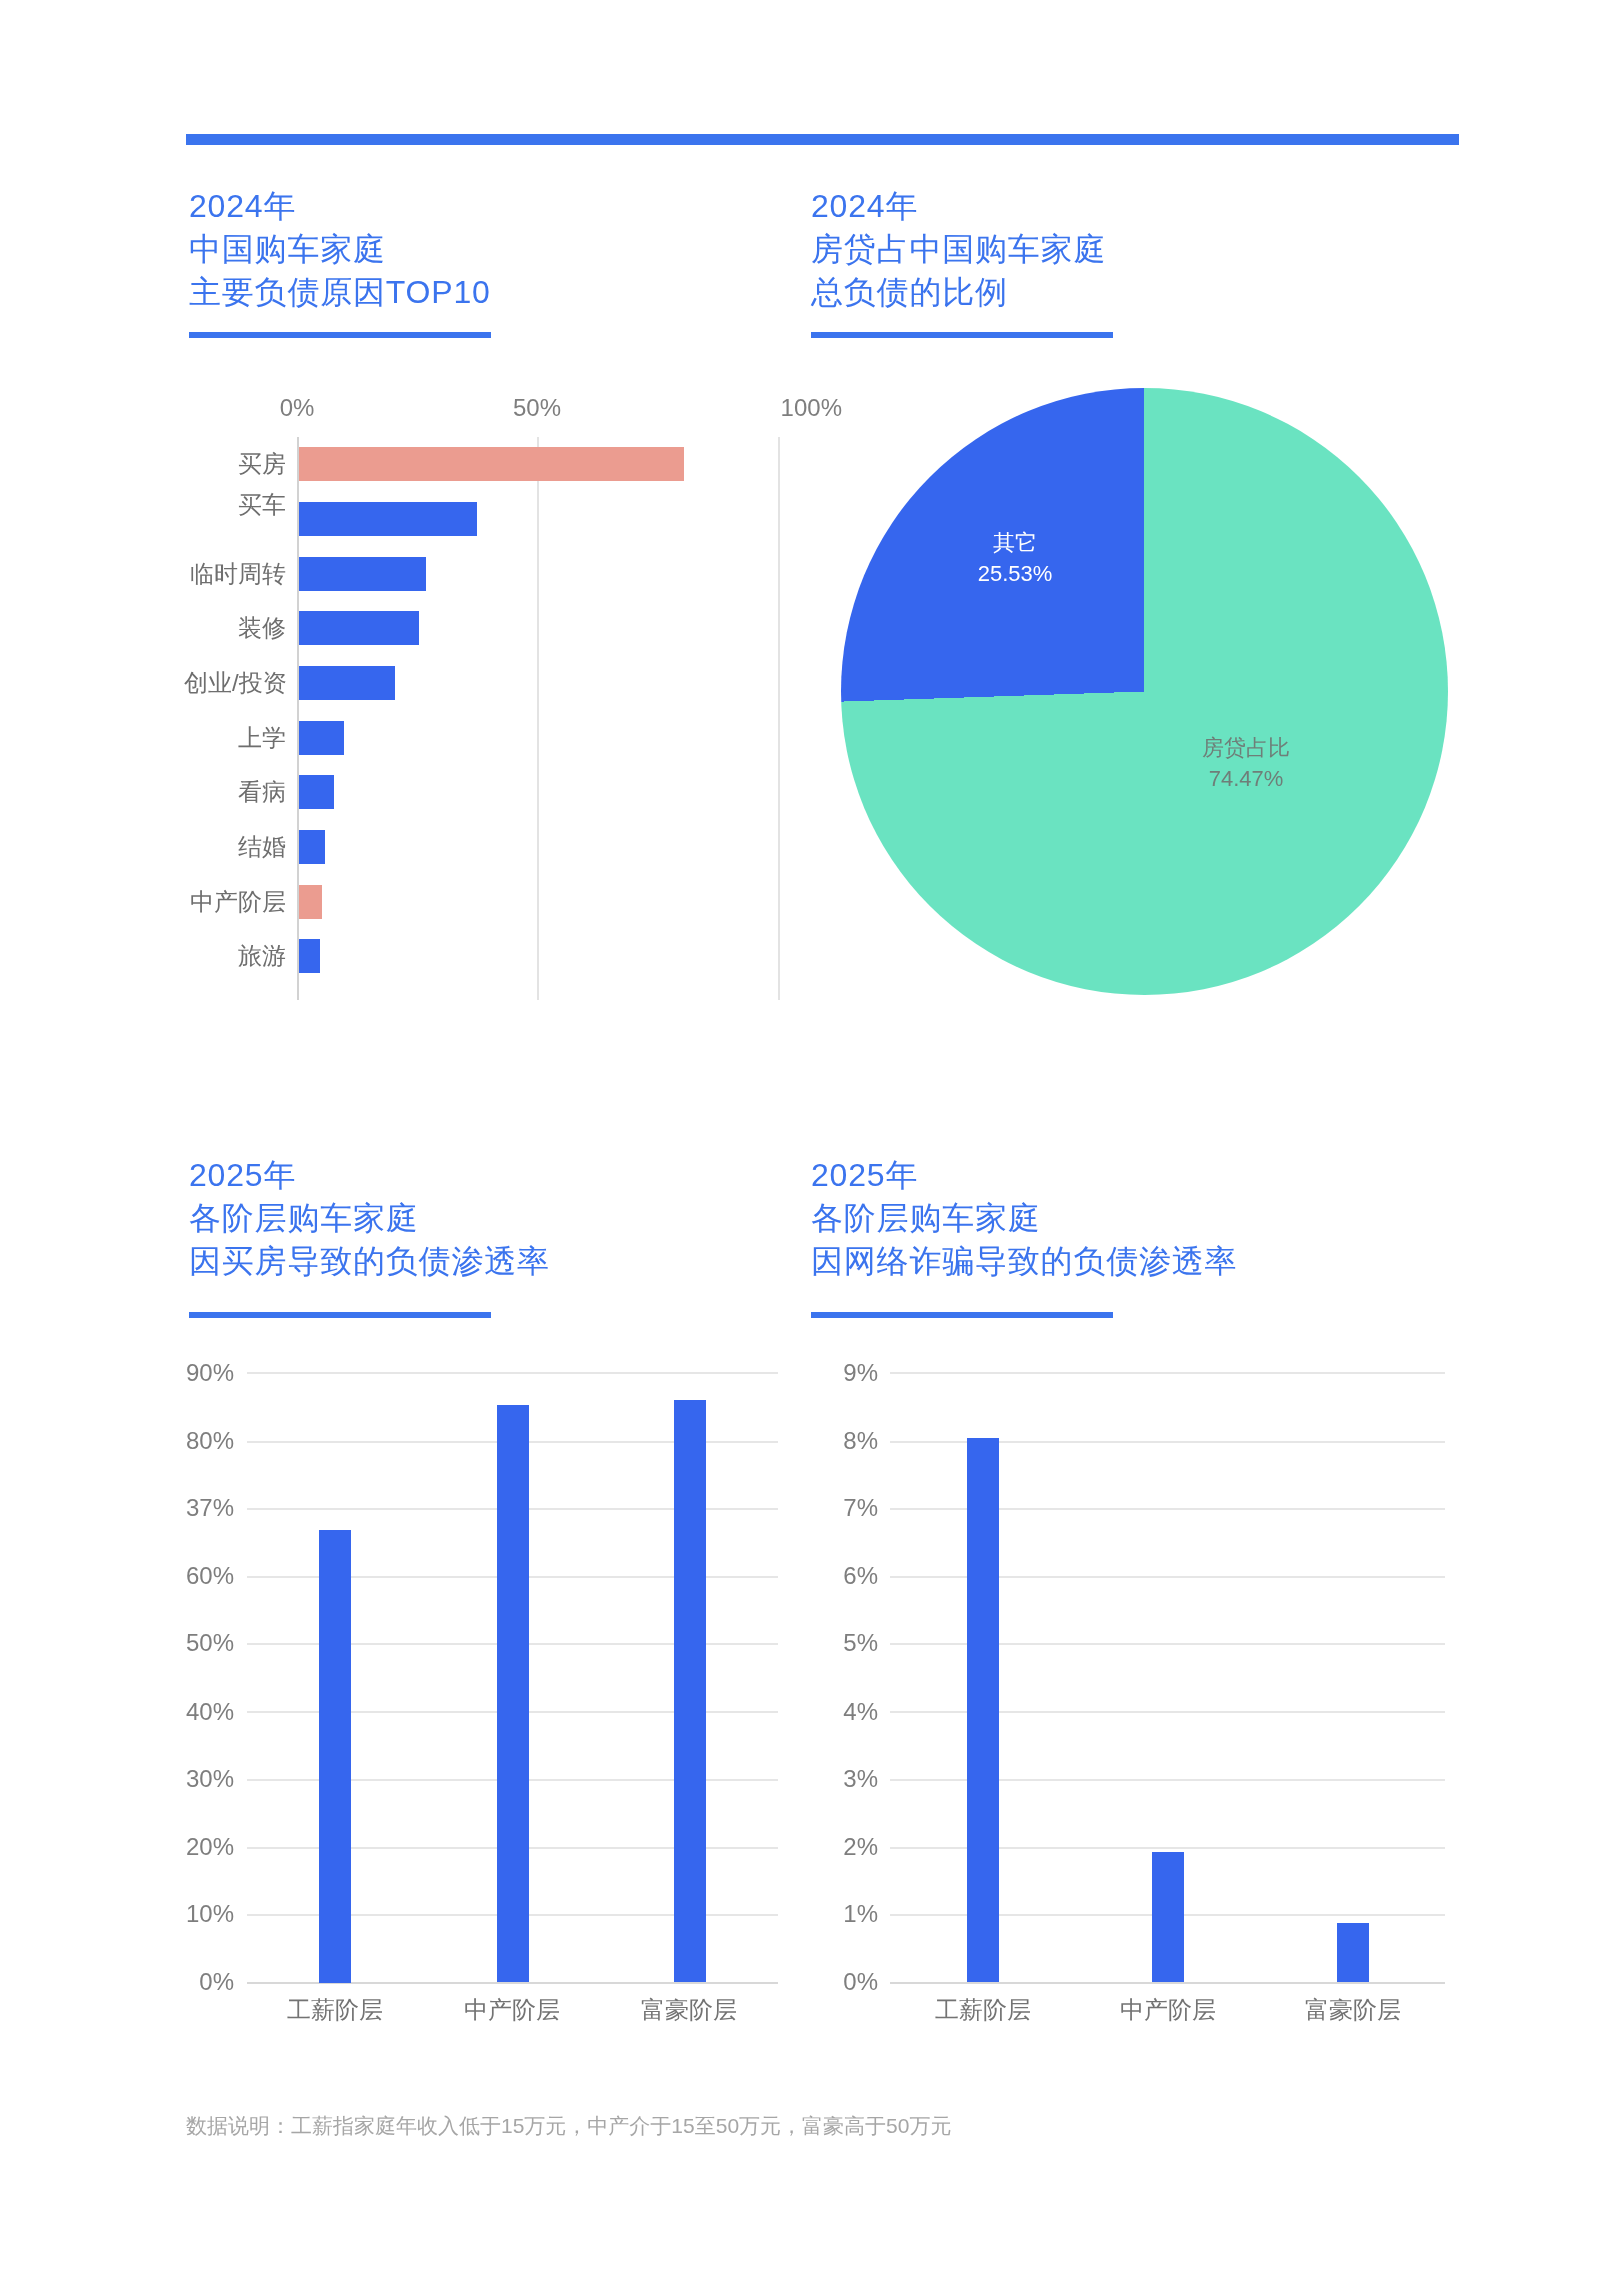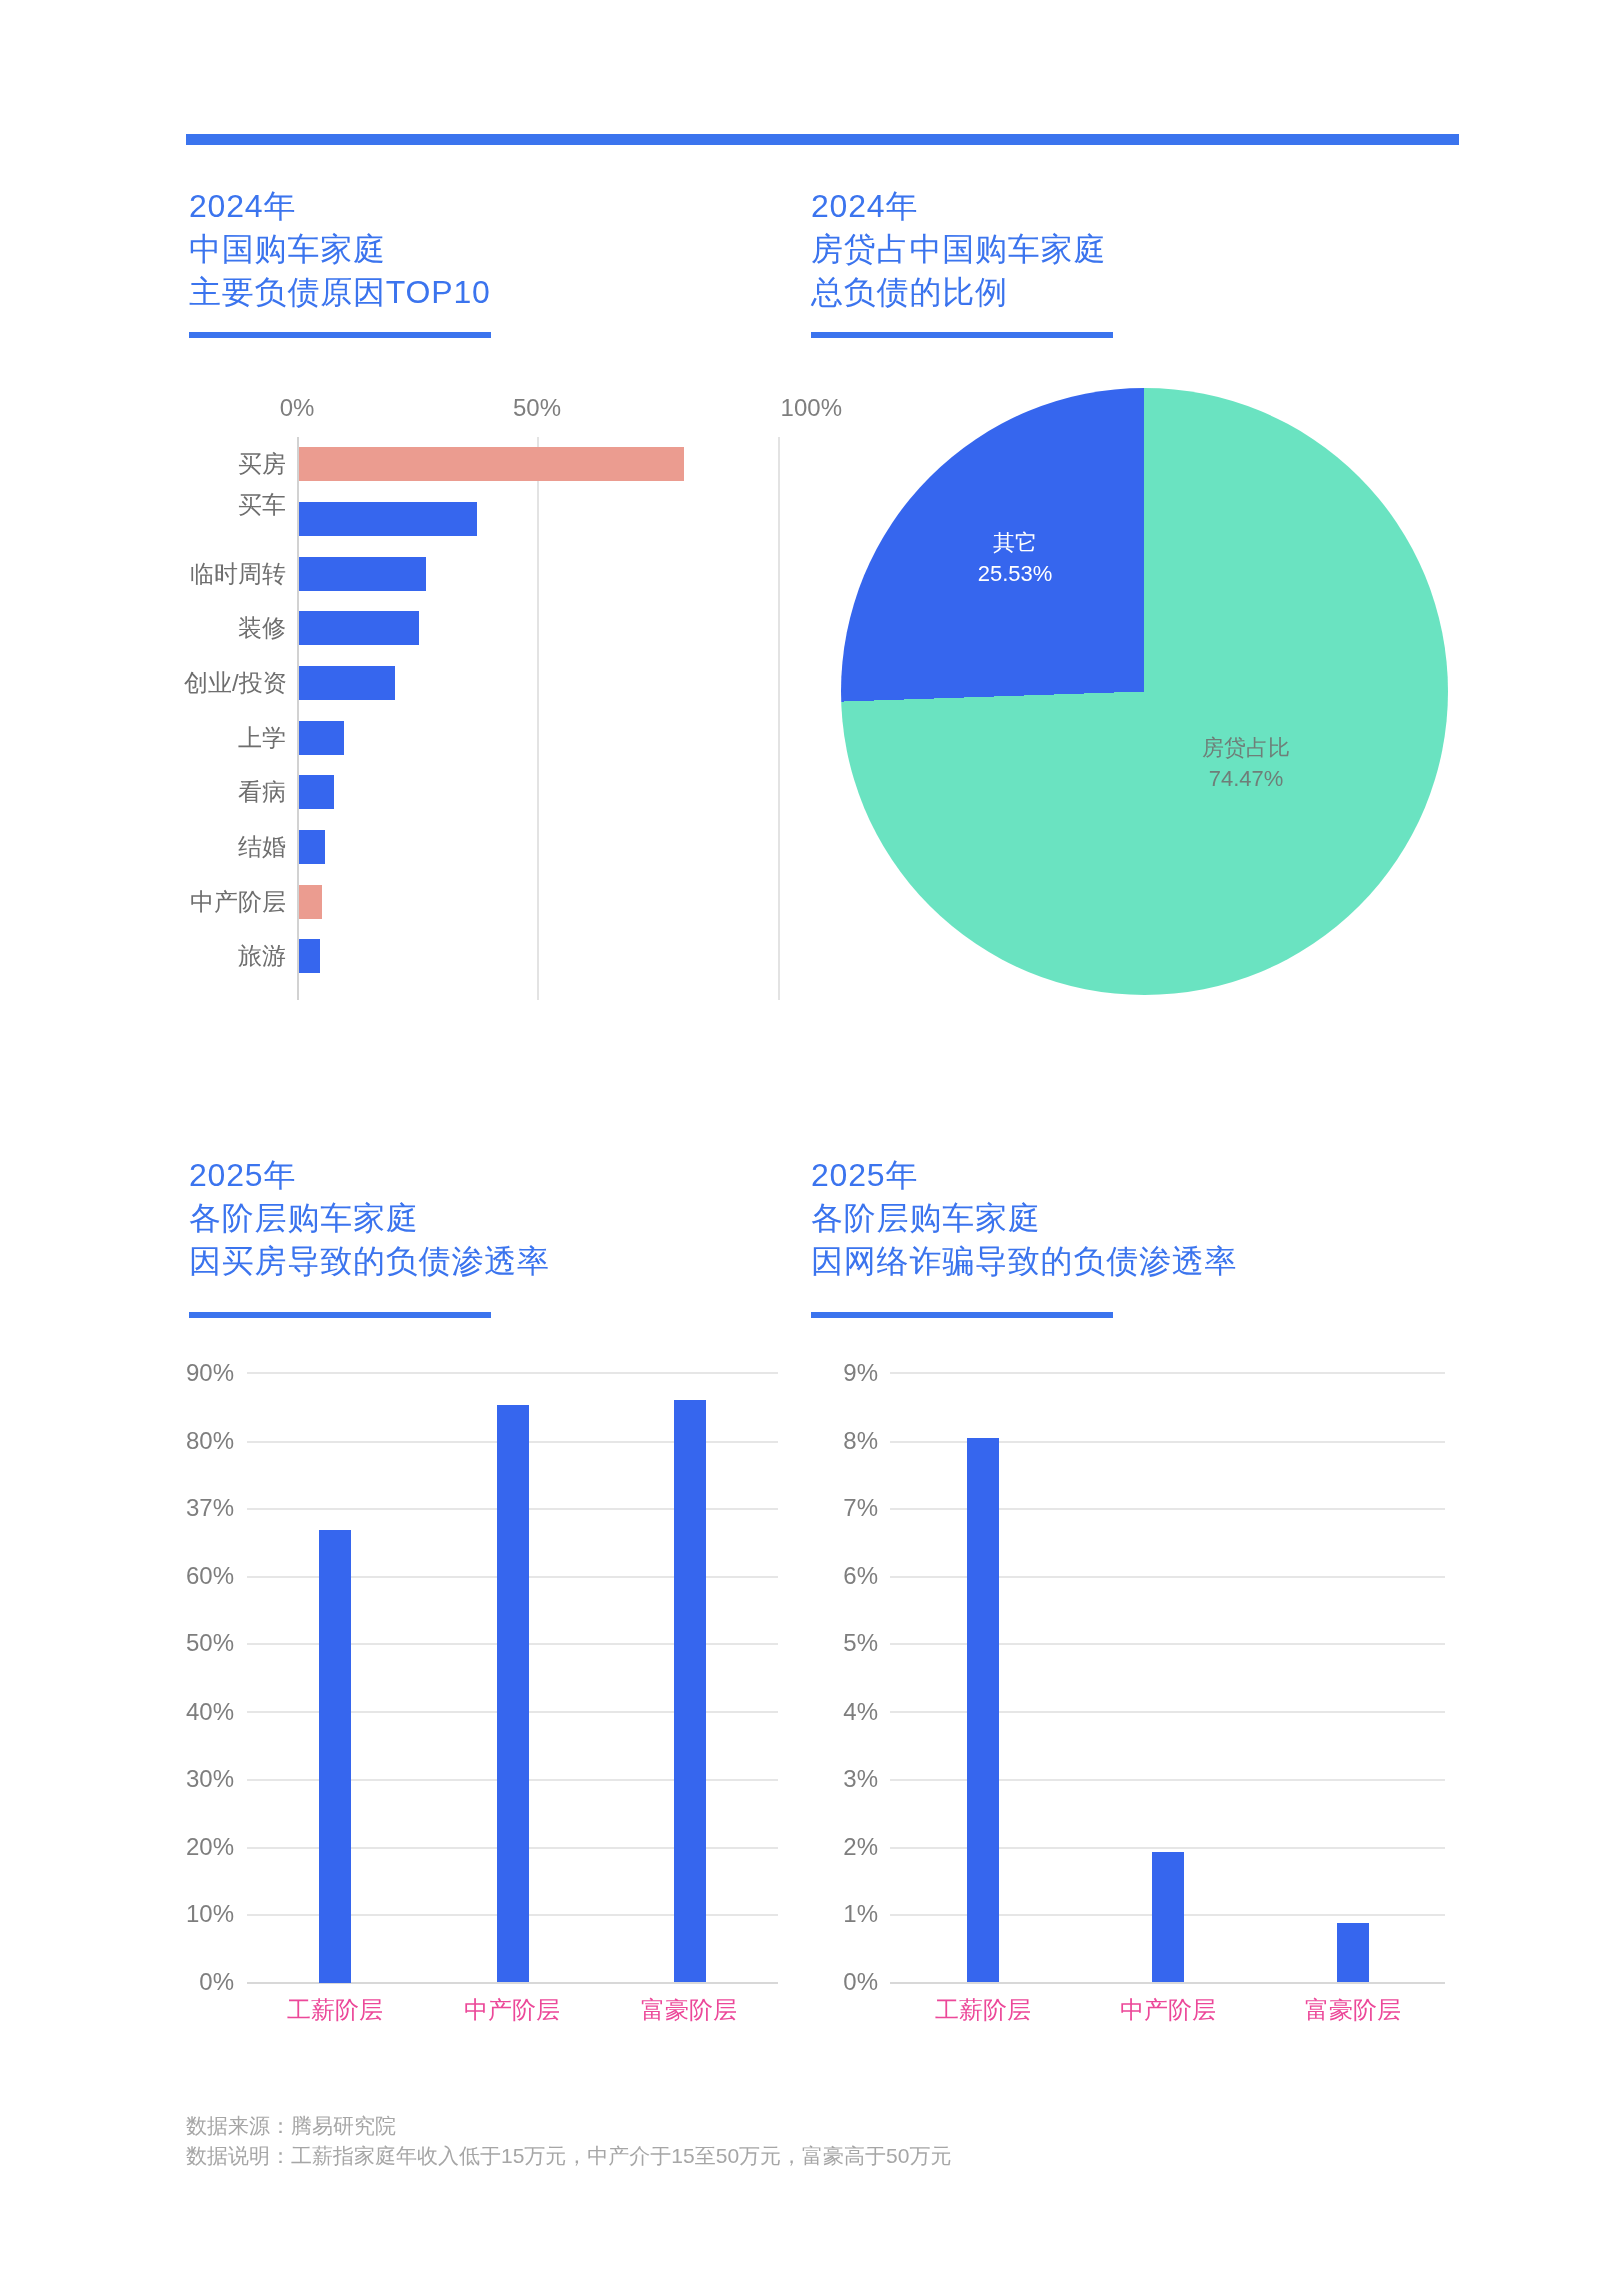--- a/index.html
+++ b/index.html
@@ -8,21 +8,21 @@
   .rule{position:absolute;background:#3B74EE;}
   .sec-title{position:absolute;color:#3B74EE;font-size:32px;line-height:43px;letter-spacing:0.8px;}
   .chart{position:absolute;}
   .vgrid{position:absolute;width:1.6px;background:#E3E3E3;}
   .vgrid.axis{background:#D2D2D2;}
   .hgrid{position:absolute;height:1.6px;background:#E6E6E6;}
   .hgrid.axis{background:#D8D8D8;}
   .tick{position:absolute;color:#7E7E7E;font-size:24px;line-height:34px;text-align:center;}
   .ytick{position:absolute;color:#7E7E7E;font-size:24px;line-height:34px;text-align:right;}
   .cat-label{position:absolute;color:#6E6E6E;font-size:24px;line-height:34px;text-align:right;white-space:nowrap;}
-  .xcat{position:absolute;color:#ec4899;font-size:24px;line-height:34px;text-align:center;white-space:nowrap;}
+  .xcat{position:absolute;color:#737373;font-size:24px;line-height:34px;text-align:center;white-space:nowrap;}
   .hbar,.vbar{position:absolute;}
   .pie{position:absolute;left:841px;top:388px;width:607px;height:607px;border-radius:50%;}
   .pie-label{position:absolute;transform:translate(-50%,-50%);text-align:center;font-size:22px;line-height:31px;white-space:nowrap;}
   .footnote{position:absolute;color:#A6A6A6;font-size:21px;line-height:30px;white-space:nowrap;}
 </style>
 </head>
 <body>
 
 <div class="canvas">
 
@@ -146,18 +146,17 @@
       <div class="ytick" style="left: -59px; top: 1.6px; width: 128px;">9%</div>
       <div class="vbar" style="left: 158px; top: 84px; width: 32px; height: 544px; background: rgb(54, 102, 238);"></div>
       <div class="xcat" style="left: 70px; top: 639px; width: 208px;">工薪阶层</div>
       <div class="vbar" style="left: 343px; top: 498px; width: 32px; height: 130px; background: rgb(54, 102, 238);"></div>
       <div class="xcat" style="left: 255px; top: 639px; width: 208px;">中产阶层</div>
       <div class="vbar" style="left: 528px; top: 569px; width: 32px; height: 59px; background: rgb(54, 102, 238);"></div>
       <div class="xcat" style="left: 440px; top: 639px; width: 208px;">富豪阶层</div>
     </div>
 
   <div class="footnote" style="left:186px;top:2111px;">
-    <div>数据来源：腾易研究院</div>
     <div>数据说明：工薪指家庭年收入低于15万元，中产介于15至50万元，富豪高于50万元</div>
   </div>
 
 </div>
 
 
 </body></html>

